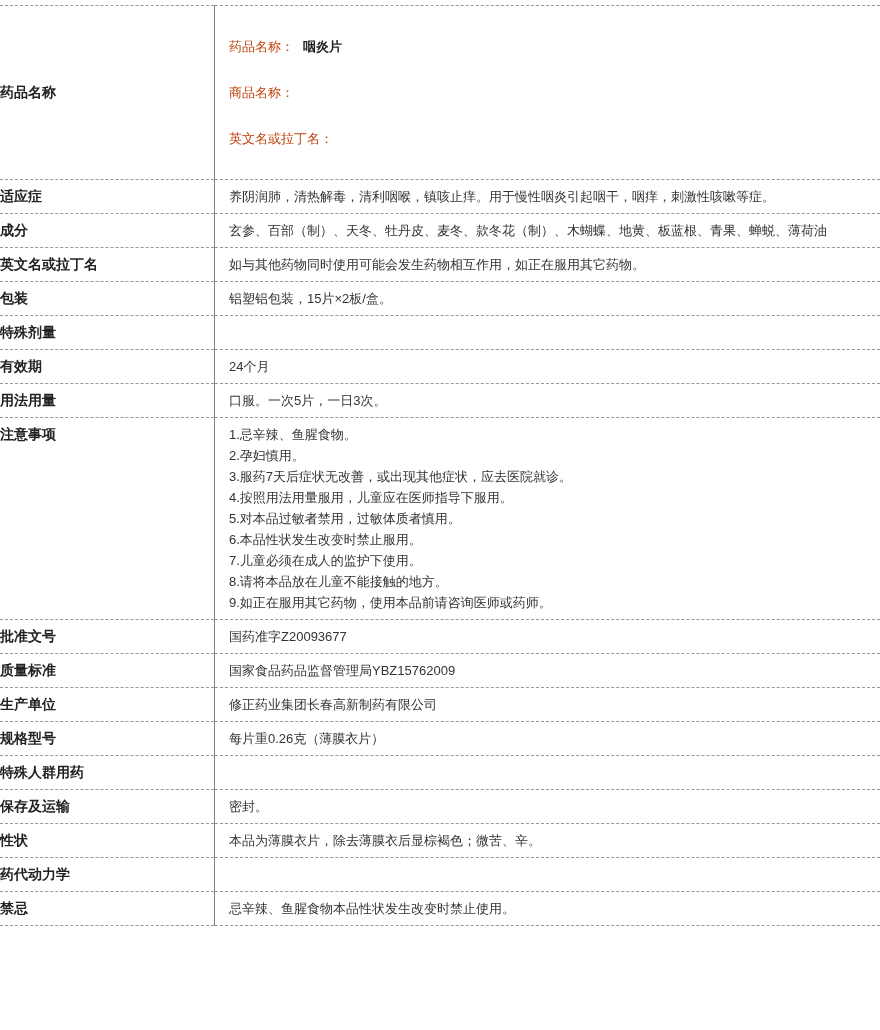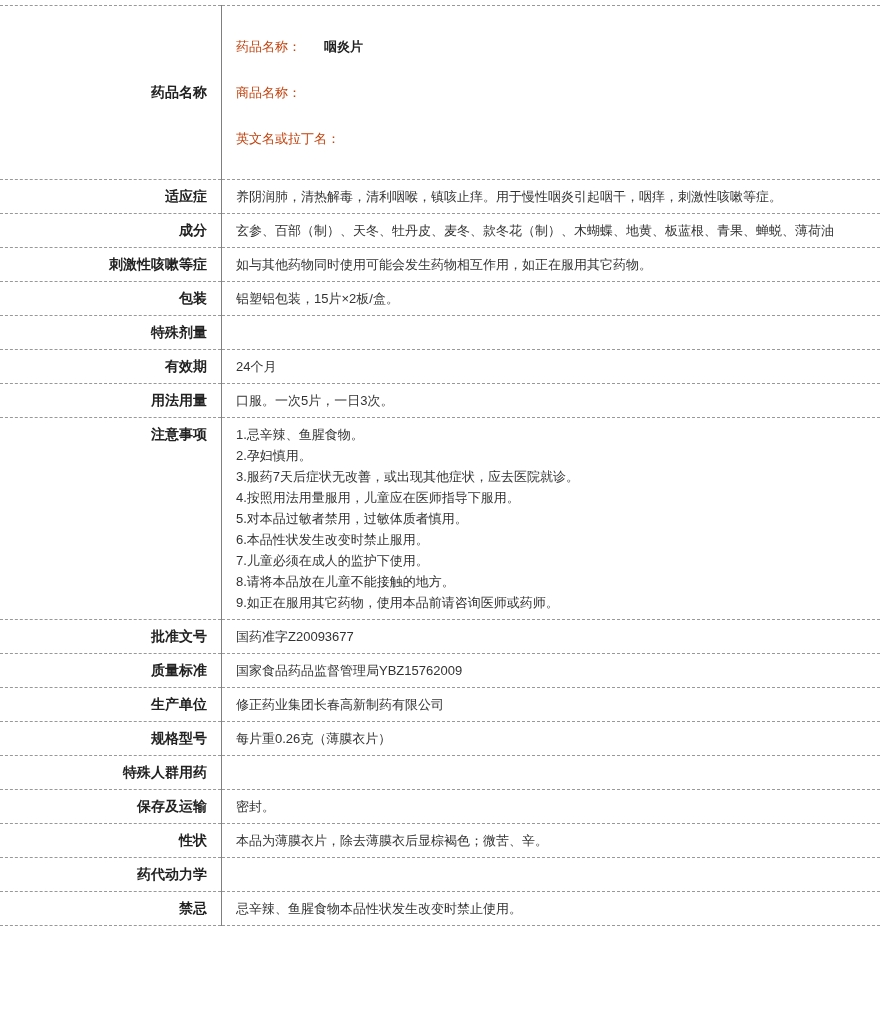--- a/index.html
+++ b/index.html
@@ -23,22 +23,21 @@
   .drug-table tr:last-child {
     border-bottom: 1px dashed #999999;
     margin-left: 28px;
   }
   td {
     vertical-align: top;
   }
   td.label-cell {
     width: 200px;
     border-right: 1px solid #7f7f7f;
-    text-align: right;
-    padding: 6px 14px 6px 7px;
+    padding: 6px 14px 6px 0;
     font-size: 14px;
     font-weight: bold;
     color: #222222;
     line-height: 21px;
     height: 21px;
     box-sizing: content-box;
   }
   td.content-cell {
     padding: 6px 12px 6px 14px;
     font-size: 13px;
@@ -55,21 +54,21 @@
   }
   .field-line {
     display: block;
   }
   .field-label {
     color: #c2410c;
   }
   .field-value {
     color: #222222;
     font-weight: bold;
-    margin-left: 23px;
+    margin-left: 9px;
   }
 </style>
 </head>
 <body>
 
 <table class="drug-table">
   <tbody>
       <tr class="name-row">
     <td class="label-cell valign-middle">药品名称</td>
     <td class="content-cell">
@@ -81,21 +80,21 @@
 
   <tr>
     <td class="label-cell">适应症</td>
     <td class="content-cell">养阴润肺，清热解毒，清利咽喉，镇咳止痒。用于慢性咽炎引起咽干，咽痒，刺激性咳嗽等症。</td>
   </tr>
   <tr>
     <td class="label-cell">成分</td>
     <td class="content-cell">玄参、百部（制）、天冬、牡丹皮、麦冬、款冬花（制）、木蝴蝶、地黄、板蓝根、青果、蝉蜕、薄荷油</td>
   </tr>
   <tr>
-    <td class="label-cell">刺激性咳嗽等症</td>
+    <td class="label-cell">英文名或拉丁名</td>
     <td class="content-cell">如与其他药物同时使用可能会发生药物相互作用，如正在服用其它药物。</td>
   </tr>
   <tr>
     <td class="label-cell">包装</td>
     <td class="content-cell">铝塑铝包装，15片×2板/盒。</td>
   </tr>
   <tr>
     <td class="label-cell">特殊剂量</td>
     <td class="content-cell"></td>
   </tr>

